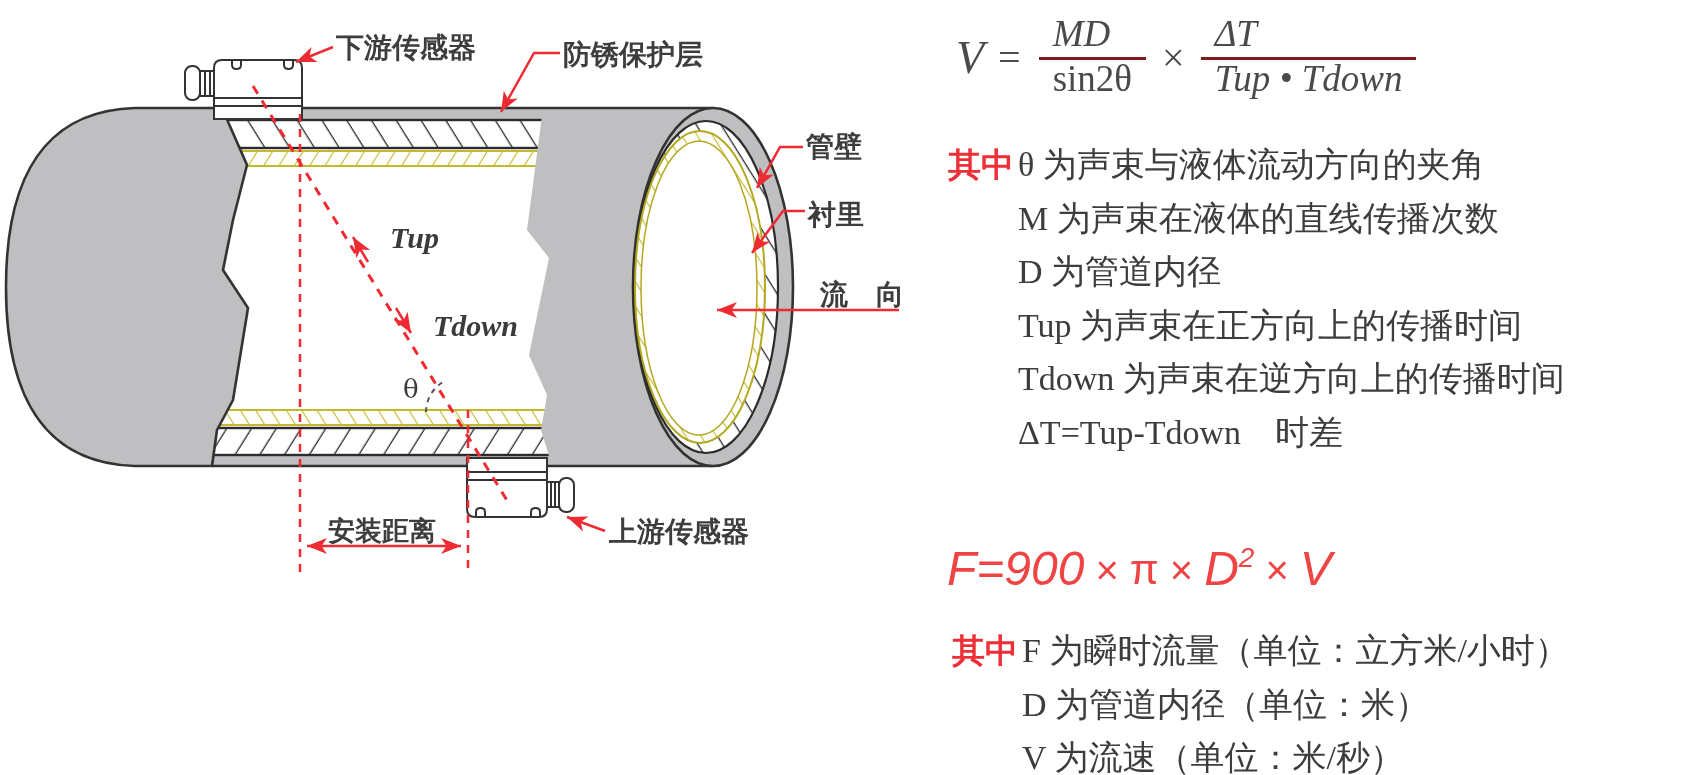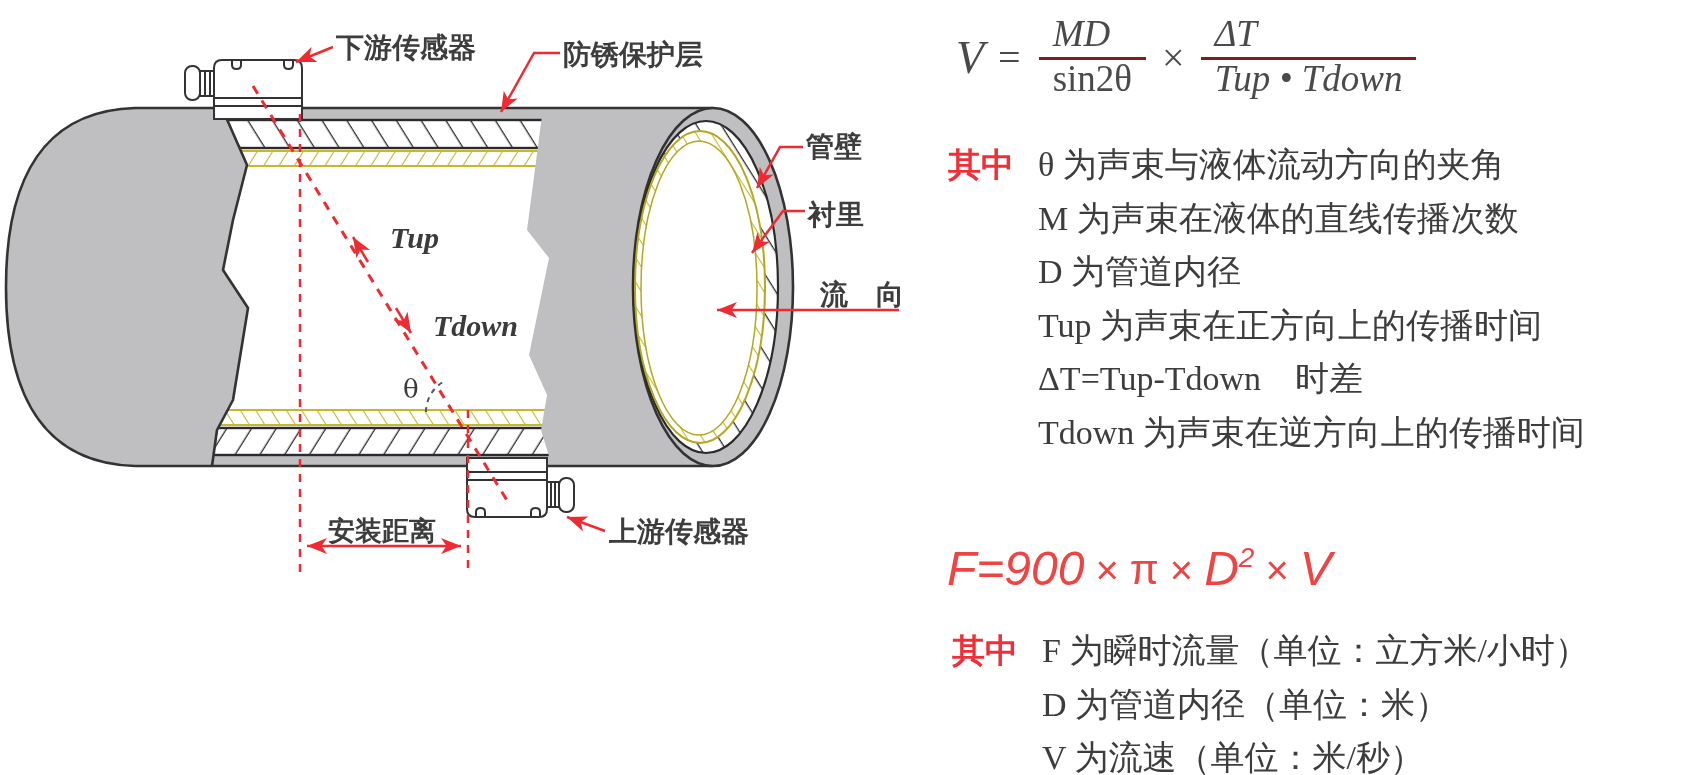--- a/index.html
+++ b/index.html
@@ -21,21 +21,21 @@
   .frac .num{font-size:37px;padding:0 14px 3px 14px;}
   .frac .den{font-size:37px;padding:0 14px 0 14px;border-top:3px solid #7f1d1d;}
   .it{font-style:italic;}
   .f1-times{font-size:40px;margin:0 16px;}
 
   .where{position:absolute;display:flex;align-items:flex-start;
          font-family:"Liberation Serif",serif;font-size:34px;color:#3d3d3d;}
   .where1{left:948px;top:138px;}
   .where2{left:952px;top:624px;}
   .where .wlabel{color:#ee2f37;font-family:"Liberation Sans",sans-serif;
-                 font-weight:600;font-size:33px;line-height:53.5px;margin-right:24px;white-space:nowrap;}
+                 font-weight:600;font-size:33px;line-height:53.5px;margin-right:4px;white-space:nowrap;}
   .where .wlines{display:flex;flex-direction:column;}
   .where .wline{line-height:53.5px;white-space:nowrap;}
 
   .formula2{position:absolute;left:947px;top:541px;color:#ef4444;
             font-family:Liberation Sans, sans-serif;font-size:48px;display:flex;align-items:flex-end;}
   .formula2 .x{font-style:normal;font-size:40px;margin:0 11px;position:relative;top:-3px;}
   .formula2 .pi{font-style:normal;font-size:42px;position:relative;top:-2px;}
   .formula2 sup{font-size:28px;font-style:italic;line-height:0;vertical-align:18px;}
 </style>
 </head>
@@ -163,22 +163,22 @@
   </div>
 
   
   <div class="where where1">
     <span class="wlabel">其中</span>
     <span class="wlines">
       <span class="wline">θ 为声束与液体流动方向的夹角</span>
       <span class="wline">M 为声束在液体的直线传播次数</span>
       <span class="wline">D 为管道内径</span>
       <span class="wline">Tup 为声束在正方向上的传播时间</span>
+      <span class="wline">Tdown 为声束在逆方向上的传播时间</span>
       <span class="wline">ΔT=Tup-Tdown　时差</span>
-      <span class="wline">Tdown 为声束在逆方向上的传播时间</span>
     </span>
   </div>
 
   
   <div class="formula2">
     <span class="it">F=900</span>
     <span class="x">×</span>
     <span class="pi">π</span>
     <span class="x">×</span>
     <span class="it"><span>D</span><sup>2</sup></span>

